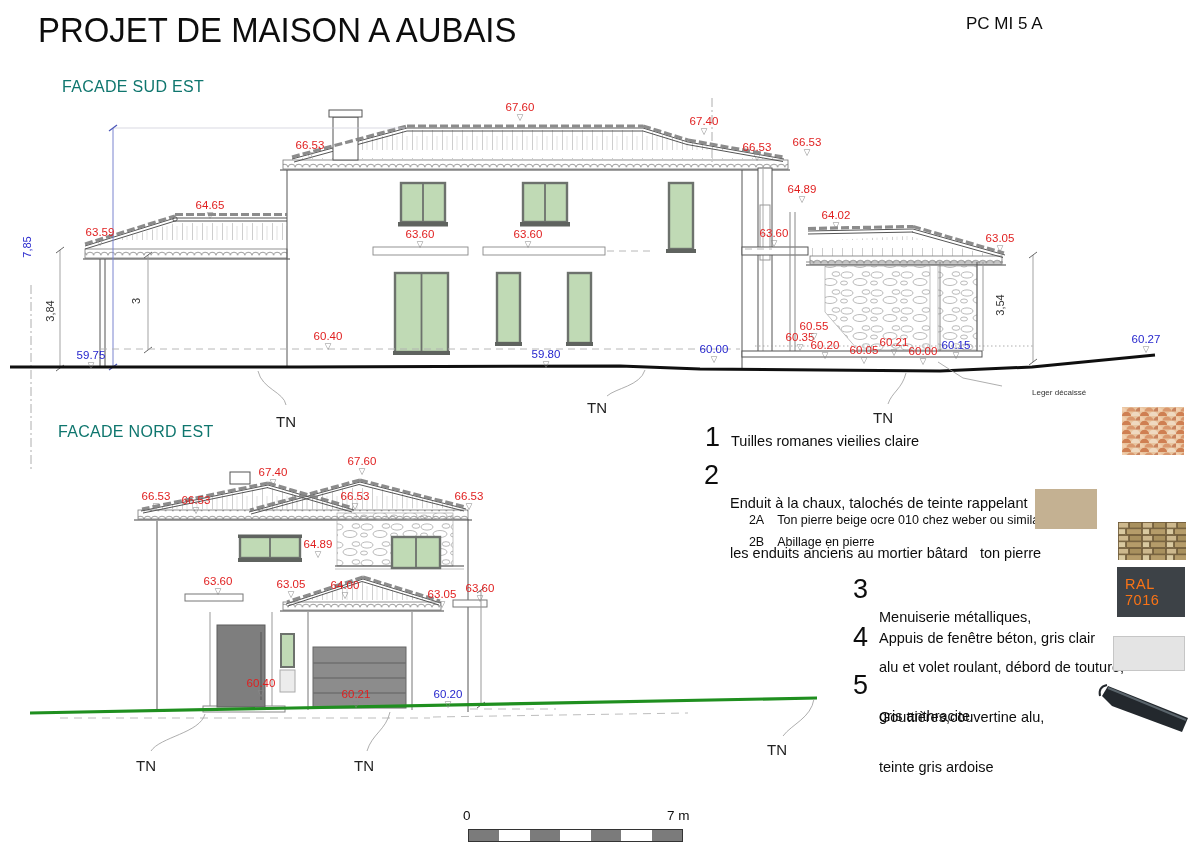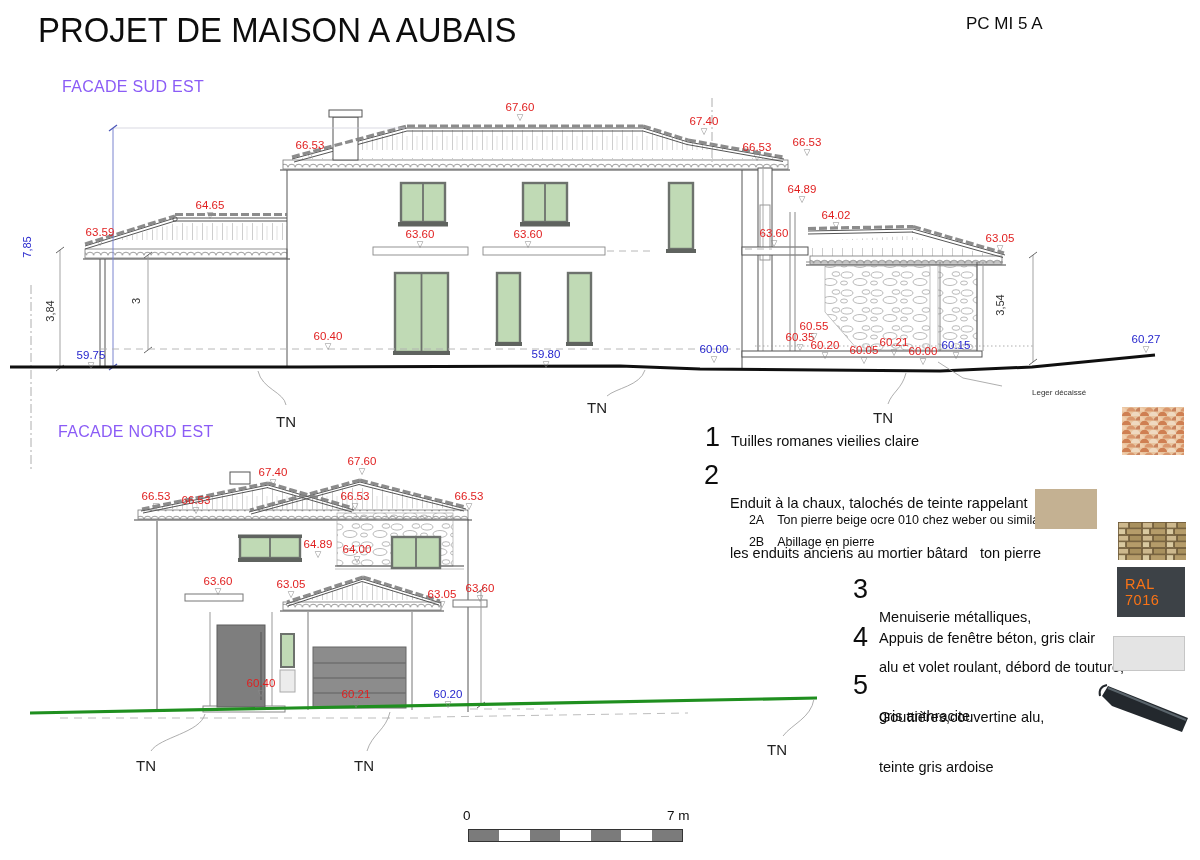--- a/index.html
+++ b/index.html
@@ -1,21 +1,21 @@
 <!DOCTYPE html>
 <html><head>
 <meta charset="utf-8">
 <style>
   html,body{margin:0;padding:0;background:#fff;}
   .page{position:relative;width:1200px;height:860px;background:#fff;overflow:hidden;
         font-family:"Liberation Sans",sans-serif;color:#111;}
   .title{position:absolute;left:38px;top:10px;font-size:35px;font-weight:400;
          transform:scaleX(.94);transform-origin:left top;white-space:nowrap;color:#0d0d0d;}
   .docref{position:absolute;left:966px;top:14px;font-size:17px;color:#0d0d0d;}
-  .flabel{position:absolute;font-size:16px;color:#8b5cf6;letter-spacing:.3px;white-space:nowrap;}
+  .flabel{position:absolute;font-size:16px;color:#0f766e;letter-spacing:.3px;white-space:nowrap;}
   svg.art{position:absolute;left:0;top:0;}
   .layer{position:absolute;left:0;top:0;width:1200px;height:860px;pointer-events:none;}
   .anno{position:absolute;transform:translateX(-50%);display:flex;flex-direction:column;
         align-items:center;line-height:1.05;font-size:11.5px;white-space:nowrap;}
   .anno .tri{color:#8a8a8a;font-size:8.5px;line-height:1;}
   .dimlbl{position:absolute;font-size:11px;transform:translate(-50%,-50%) rotate(-90deg);white-space:nowrap;}
   .tnlbl{position:absolute;transform:translateX(-50%);font-size:15px;color:#222;text-align:right;}
   .notelbl{position:absolute;font-size:8px;color:#333;white-space:nowrap;}
   .li{position:absolute;display:flex;gap:11px;}
   .li .num{font-size:27px;line-height:1;font-weight:400;color:#0d0d0d;}
@@ -433,21 +433,21 @@
         <span class="tri">▽</span>
       </div>
       <div class="anno" style="left: 218px; top: 575px; color: rgb(224, 31, 31);">
         <span class="av">63.60</span>
         <span class="tri">▽</span>
       </div>
       <div class="anno" style="left: 291px; top: 578px; color: rgb(224, 31, 31);">
         <span class="av">63.05</span>
         <span class="tri">▽</span>
       </div>
-      <div class="anno" style="left: 345px; top: 543px; color: rgb(224, 31, 31); margin-left: 12px;">
+      <div class="anno" style="left: 345px; top: 579px; color: rgb(224, 31, 31);">
         <span class="av">64.00</span>
         <span class="tri">▽</span>
       </div>
       <div class="anno" style="left: 442px; top: 588px; color: rgb(224, 31, 31);">
         <span class="av">63.05</span>
         <span class="tri">▽</span>
       </div>
       <div class="anno" style="left: 480px; top: 582px; color: rgb(224, 31, 31);">
         <span class="av">63.60</span>
         <span class="tri">▽</span>

